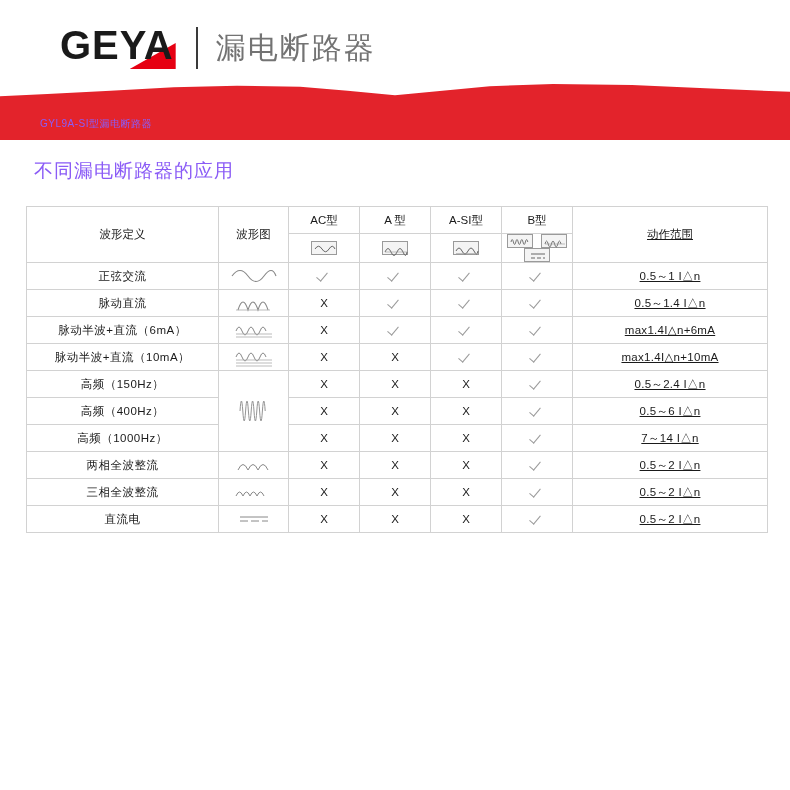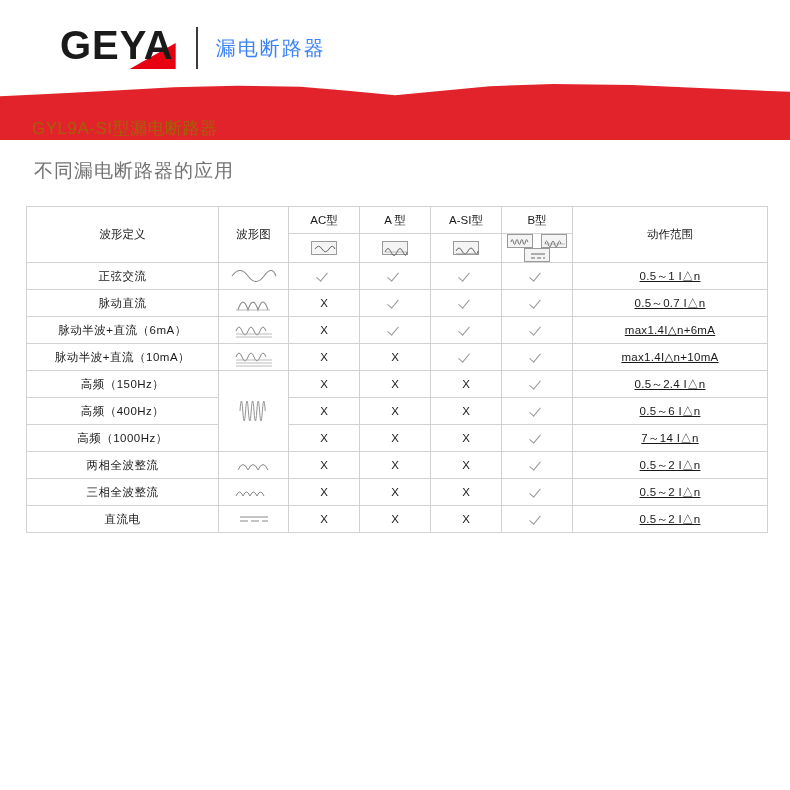--- a/index.html
+++ b/index.html
@@ -50,22 +50,22 @@
     z-index: 0;
   }
   .logo .logo-text { position: relative; z-index: 1; }
   .logo-divider {
     width: 2px;
     height: 42px;
     background: #3a3a3a;
     margin: 0 18px 0 22px;
   }
   .brand-sub {
-    font-size: 20px;
-    color: #3b82f6;
+    font-size: 30px;
+    color: #737373;
     letter-spacing: 2px;
   }
 
   .red-band {
     position: absolute;
     left: 0;
     top: 84px;
     width: 790px;
     height: 56px;
     overflow: hidden;
@@ -75,33 +75,33 @@
     left: 0; top: 0;
     width: 790px; height: 56px;
     background: #e3232b;
     clip-path: polygon(
       0 22%, 6% 18%, 14% 12%, 22% 6%, 30% 3%, 38% 5%, 44% 12%,
       50% 20%, 56% 12%, 62% 4%, 70% 0%, 80% 2%, 90% 8%, 100% 14%,
       100% 100%, 0 100%);
   }
   .band-label {
     position: absolute;
-    left: 32px;
+    left: 40px;
     top: 33px;
-    color: #a16207;
-    font-size: 17px;
+    color: #8b5cf6;
+    font-size: 10px;
     letter-spacing: 0.5px;
     z-index: 2;
   }
 
   
   .section-title {
     margin: 18px 0 0 34px;
     font-size: 19px;
-    color: #737373;
+    color: #8b5cf6;
     letter-spacing: 1px;
   }
 
   
   .table-wrap {
     margin: 22px 0 0 26px;
     width: 742px;
   }
   table.matrix {
     border-collapse: collapse;
@@ -127,20 +127,21 @@
     font-size: 12px;
     height: 30px;
     margin-top: 37px;
   }
   .hdr-icons-cell { height: 34px; }
   .hdr-def { font-size: 12.5px; }
   .hdr-range {
     font-size: 12.5px;
     text-align: left;
     padding-left: 22px;
+    text-decoration: underline;
   }
   td.def-cell {
     font-size: 12px;
     letter-spacing: 0.5px;
   }
   td.range-cell {
     font-size: 11.5px;
     text-align: left;
     padding-left: 16px;
     letter-spacing: 0.3px;
@@ -293,21 +294,21 @@
           <td class="wave-cell">
             <svg width="56" height="22" viewBox="0 0 56 22">
               <path d="M12 18 Q17 2 22 18 Q27 2 32 18 Q37 2 42 18" fill="none" stroke="#888" stroke-width="1.1"></path>
               <line x1="10" y1="18" x2="44" y2="18" stroke="#aaa" stroke-width="0.8"></line>
             </svg>
           </td>
           <td class="mark">X</td>
           <td class="mark"><span class="check"></span></td>
           <td class="mark"><span class="check"></span></td>
           <td class="mark"><span class="check"></span></td>
-          <td class="range-cell">0.5～0.7 I△n</td>
+          <td class="range-cell">0.5～1.4 I△n</td>
         </tr>
 
         <tr>
           <td class="def-cell">脉动半波+直流（6mA）</td>
           <td class="wave-cell">
             <svg width="56" height="22" viewBox="0 0 56 22">
               <path d="M10 12 q3-8 6 0 t6 0 t6 0 t6 0 t6 0" fill="none" stroke="#888" stroke-width="1"></path>
               <line x1="10" y1="15" x2="46" y2="15" stroke="#aaa" stroke-width="0.8"></line>
               <line x1="10" y1="18" x2="46" y2="18" stroke="#aaa" stroke-width="0.8"></line>
             </svg>

